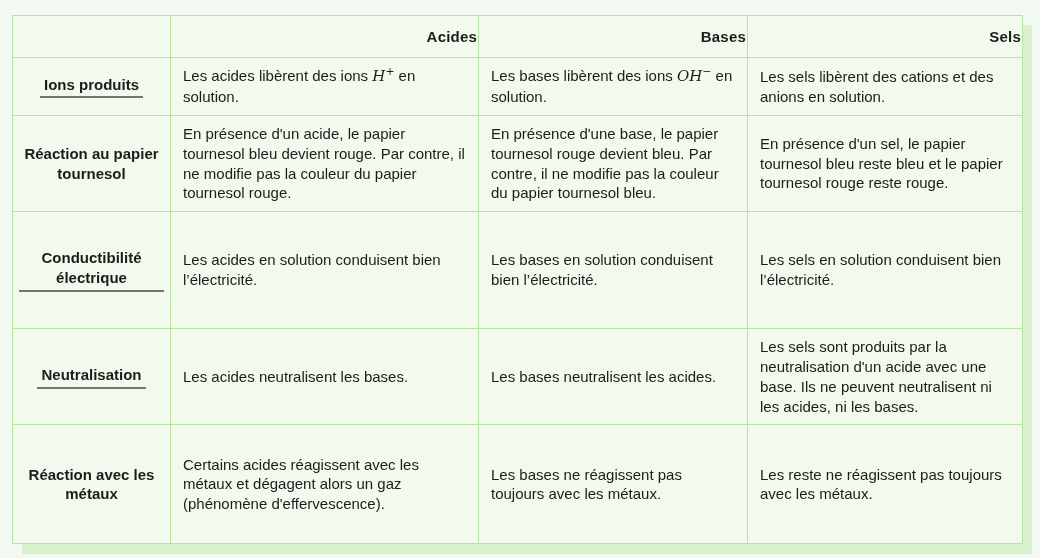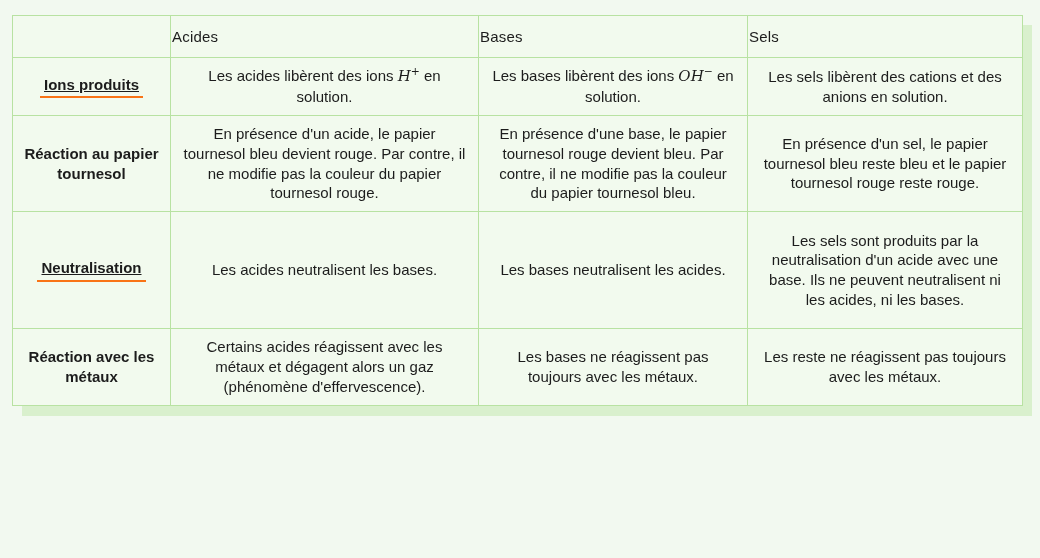--- a/index.html
+++ b/index.html
@@ -27,44 +27,43 @@
     background: #f2faee;
   }
   th, td {
     border: 1px solid #b8e2a2;
     vertical-align: middle;
     font-size: 15px;
     line-height: 1.32;
   }
   thead tr { height: 42px; }
   thead th {
-    font-weight: normal;
-    text-align: left;
+    font-weight: bold;
+    text-align: right;
     letter-spacing: 0.2px;
   }
   tbody tr:nth-child(1) { height: 58px; }
   tbody tr:nth-child(2) { height: 59px; }
   tbody tr:nth-child(3) { height: 117px; }
   tbody tr:nth-child(4) { height: 56px; }
   tbody tr:nth-child(5) { height: 119px; }
   tbody tr:nth-child(6) { height: 77px; margin-top: 17px; }
   tbody th {
     font-weight: bold;
     text-align: center;
     padding: 4px 6px;
   }
   tbody td {
-    text-align: center;
+    text-align: left;
     padding: 8px 12px;
   }
   .lbl { display: inline-block; }
   .lbl.u {
-    border-bottom: 2px solid #f97316;
+    border-bottom: 2px solid #737373;
     padding: 0 4px 2px 4px;
-    text-decoration: underline;
   }
   .math {
     font-family: "DejaVu Serif", serif;
     font-style: italic;
   }
   .math sup {
     font-style: normal;
     font-size: 0.72em;
     line-height: 0;
   }
@@ -95,20 +94,26 @@
           <td>Les bases libèrent des ions <span class="math">OH<sup>−</sup></span> en solution.</td>
           <td>Les sels libèrent des cations et des anions en solution.</td>
         </tr>
         <tr>
           <th><span class="lbl">Réaction au papier tournesol</span></th>
           <td>En présence d'un acide, le papier tournesol bleu devient rouge. Par contre, il ne modifie pas la couleur du papier tournesol rouge.</td>
           <td>En présence d'une base, le papier tournesol rouge devient bleu. Par contre, il ne modifie pas la couleur du papier tournesol bleu.</td>
           <td>En présence d'un sel, le papier tournesol bleu reste bleu et le papier tournesol rouge reste rouge.</td>
         </tr>
         <tr>
+          <th><span class="lbl u">Conductibilité électrique</span></th>
+          <td>Les acides en solution conduisent bien l’électricité.</td>
+          <td>Les bases en solution conduisent bien l’électricité.</td>
+          <td>Les sels en solution conduisent bien l’électricité.</td>
+        </tr>
+        <tr>
           <th><span class="lbl u">Neutralisation</span></th>
           <td>Les acides neutralisent les bases.</td>
           <td>Les bases neutralisent les acides.</td>
           <td>Les sels sont produits par la neutralisation d'un acide avec une base. Ils ne peuvent neutralisent ni les acides, ni les bases.</td>
         </tr>
         <tr>
           <th><span class="lbl">Réaction avec les métaux</span></th>
           <td>Certains acides réagissent avec les métaux et dégagent alors un gaz (phénomène d'effervescence).</td>
           <td>Les bases ne réagissent pas toujours avec les métaux.</td>
           <td>Les reste ne réagissent pas toujours avec les métaux.</td>

